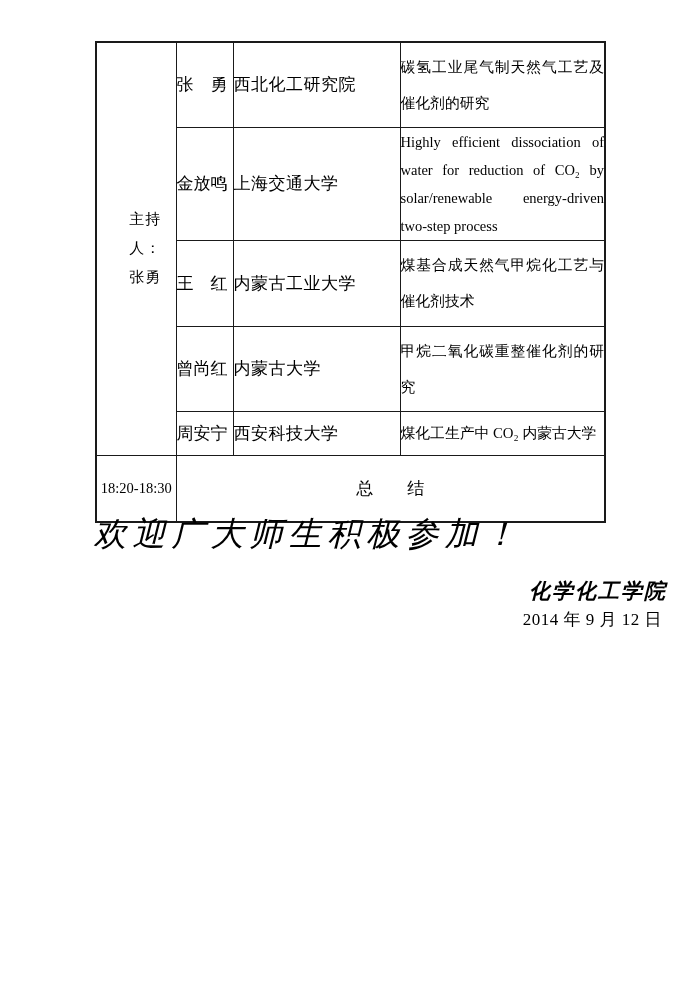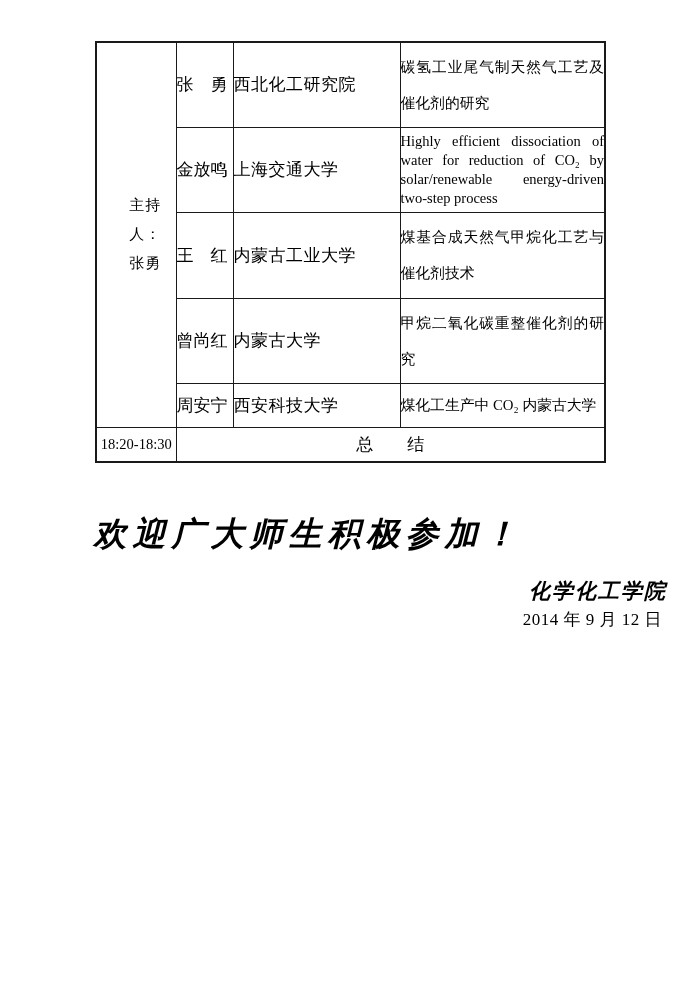--- a/index.html
+++ b/index.html
@@ -34,21 +34,21 @@
     margin-top: 48px;
   }
   col.c-moderator { width: 80px; }
   col.c-speaker   { width: 57px; }
   col.c-affil     { width: 167px; }
   col.c-topic     { width: 205px; }
 
   tr.r-tall  { height: 85px; }
   tr.r-tall3 { height: 86px; }
   tr.r-short { height: 44px; }
-  tr.r-sum   { height: 35px; padding-left: 7px; }
+  tr.r-sum   { height: 67px; padding-left: 7px; }
 
   td.moderator-cell {
     text-align: center;
     font-size: 15px;
   }
   td.moderator-cell .mod-line {
     line-height: 29px;
     letter-spacing: 1px;
     padding-left: 18px;
   }
@@ -64,21 +64,21 @@
     white-space: nowrap;
   }
   td.topic-cell-zh {
     font-size: 14.8px;
     line-height: 36px;
     text-align: justify;
     padding: 0 5px;
   }
   td.topic-cell-en {
     font-size: 14.5px;
-    line-height: 19px;
+    line-height: 28px;
     text-align: justify;
     vertical-align: top;
     padding: 3px 5px 0 5px;
   }
   td.time-cell {
     text-align: center;
     font-size: 14.5px;
   }
   td.summary-cell {
     text-align: center;
@@ -86,21 +86,21 @@
   }
 
   
   .welcome-line {
     position: absolute;
     top: 512px;
     left: 0;
     width: 616px;
     text-align: center;
     font-size: 33px;
-    font-weight: bold;
+    font-weight: normal;
     font-style: italic;
     letter-spacing: 6px;
     font-family: "Liberation Serif", "DejaVu Serif", cursive, serif;
   }
   .signature-line {
     position: absolute;
     top: 577px;
     right: 33px;
     font-size: 21px;
     font-weight: bold;

